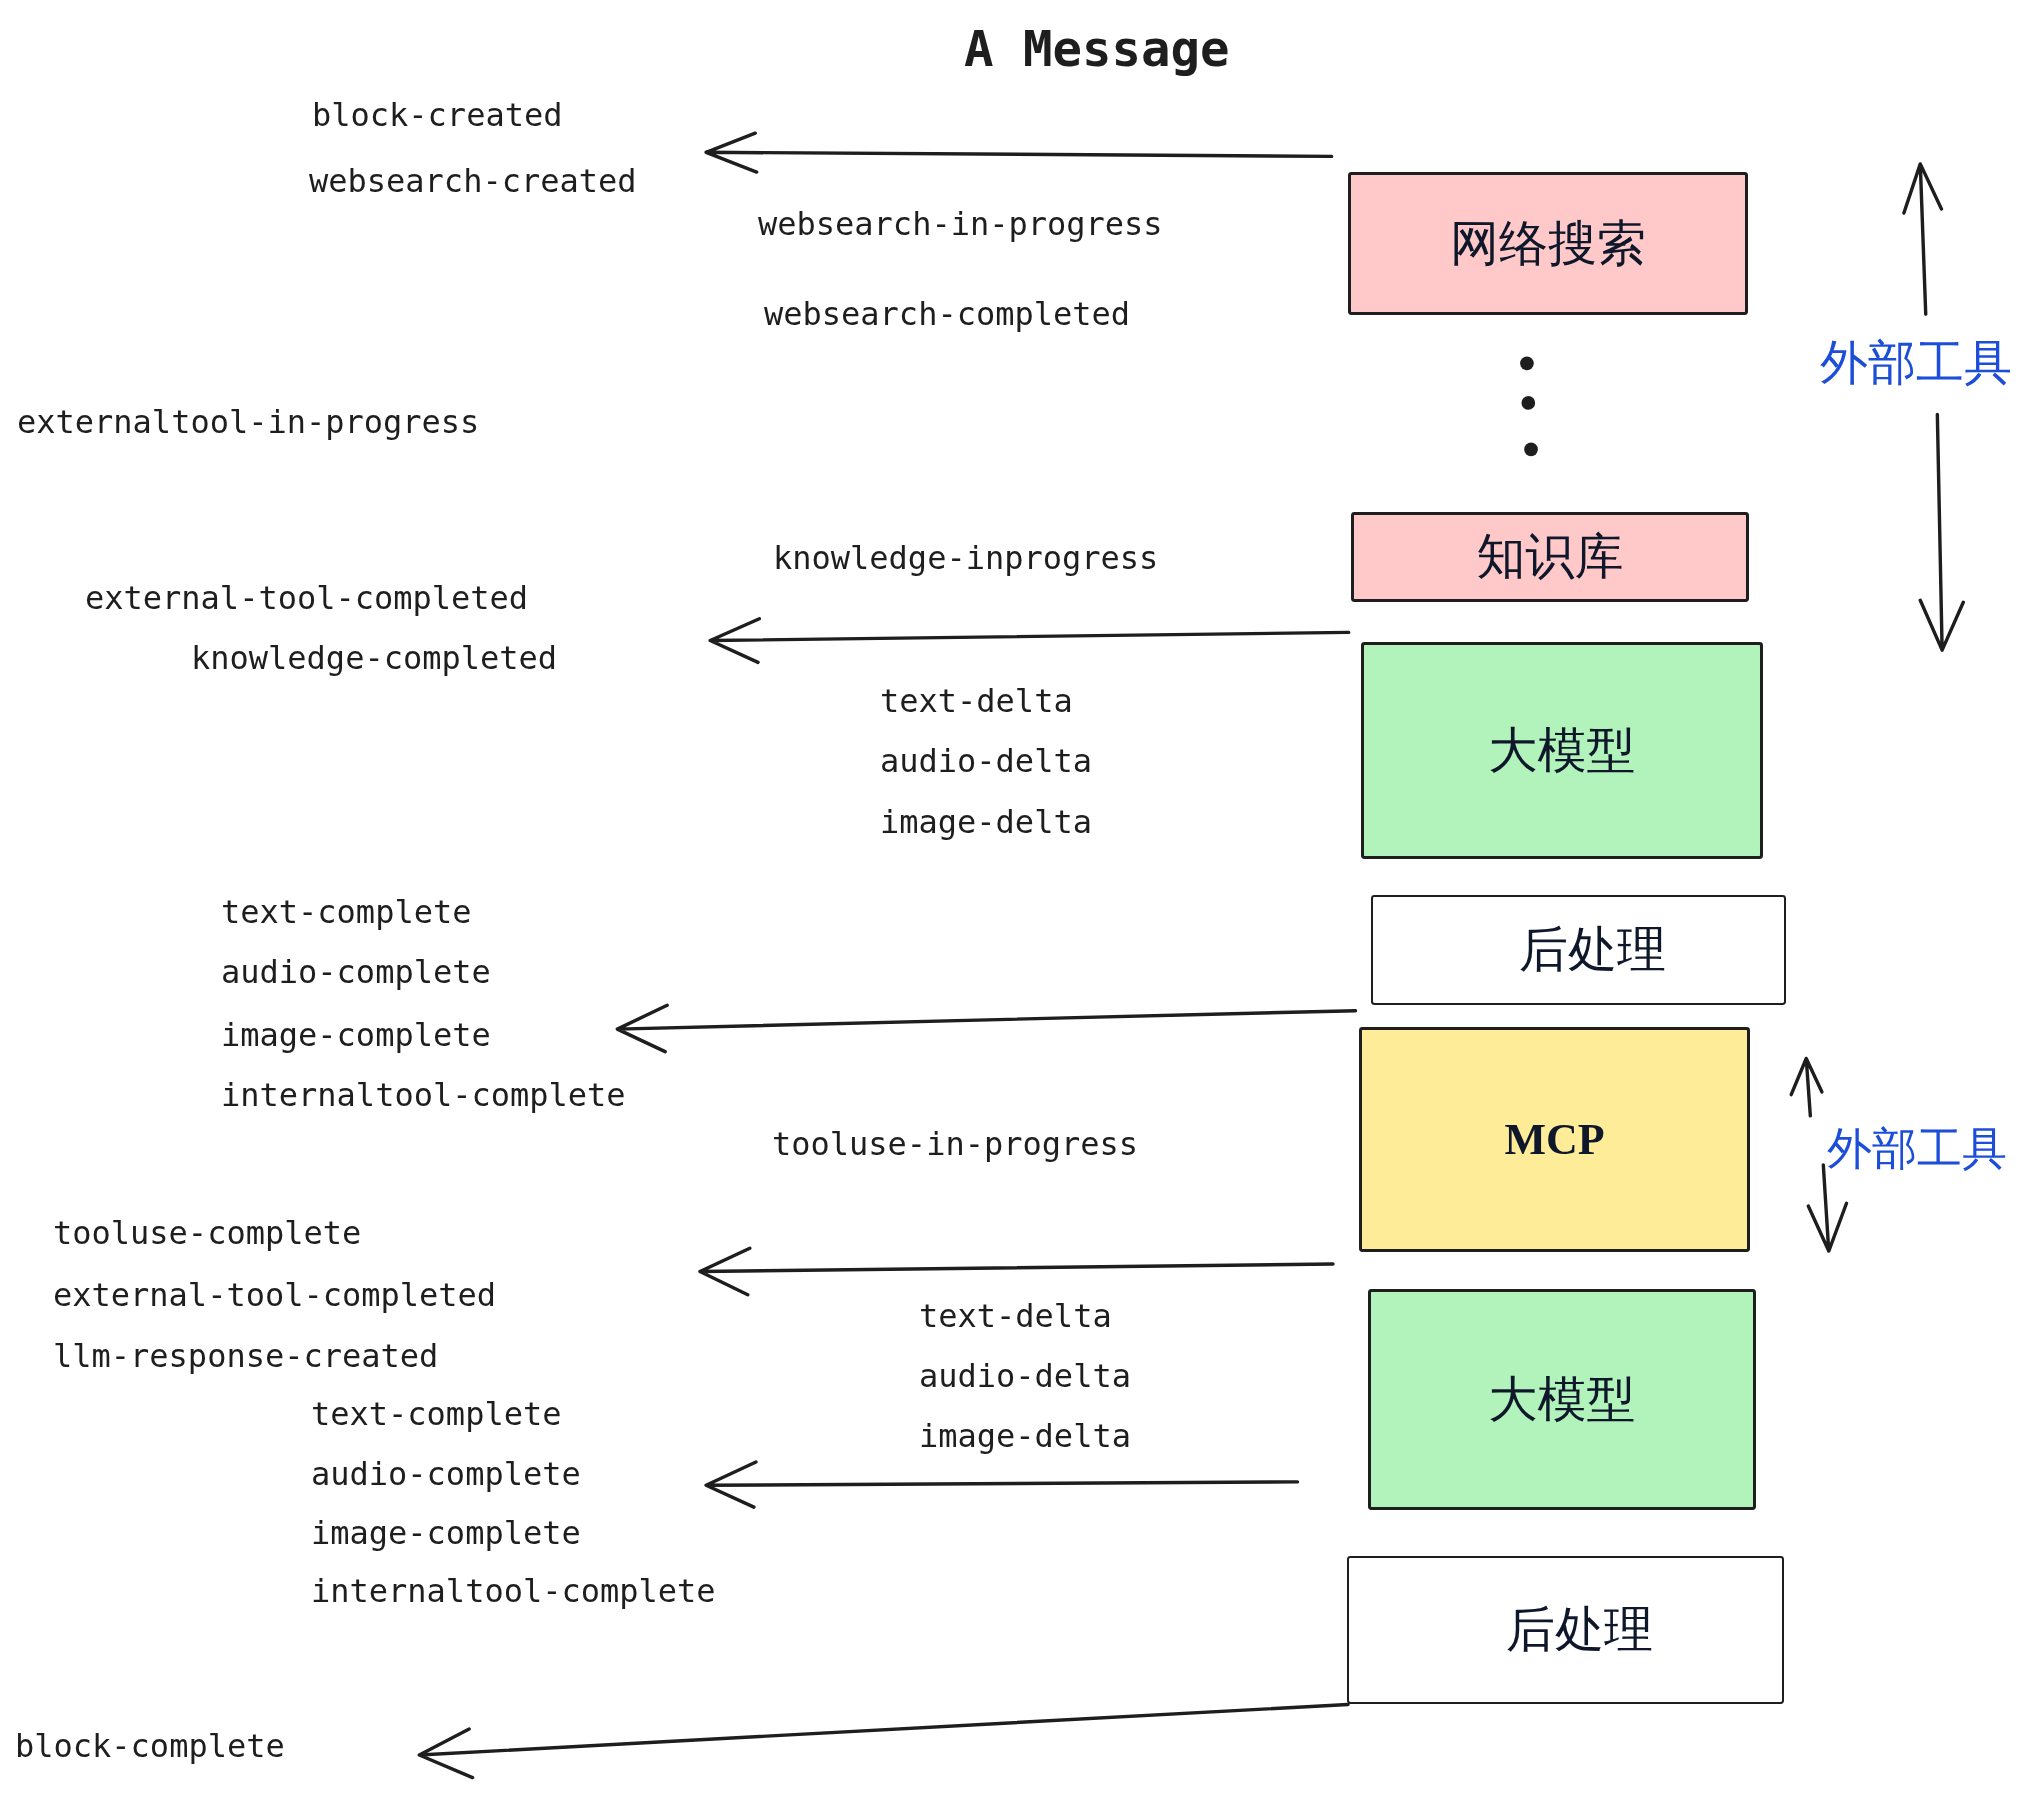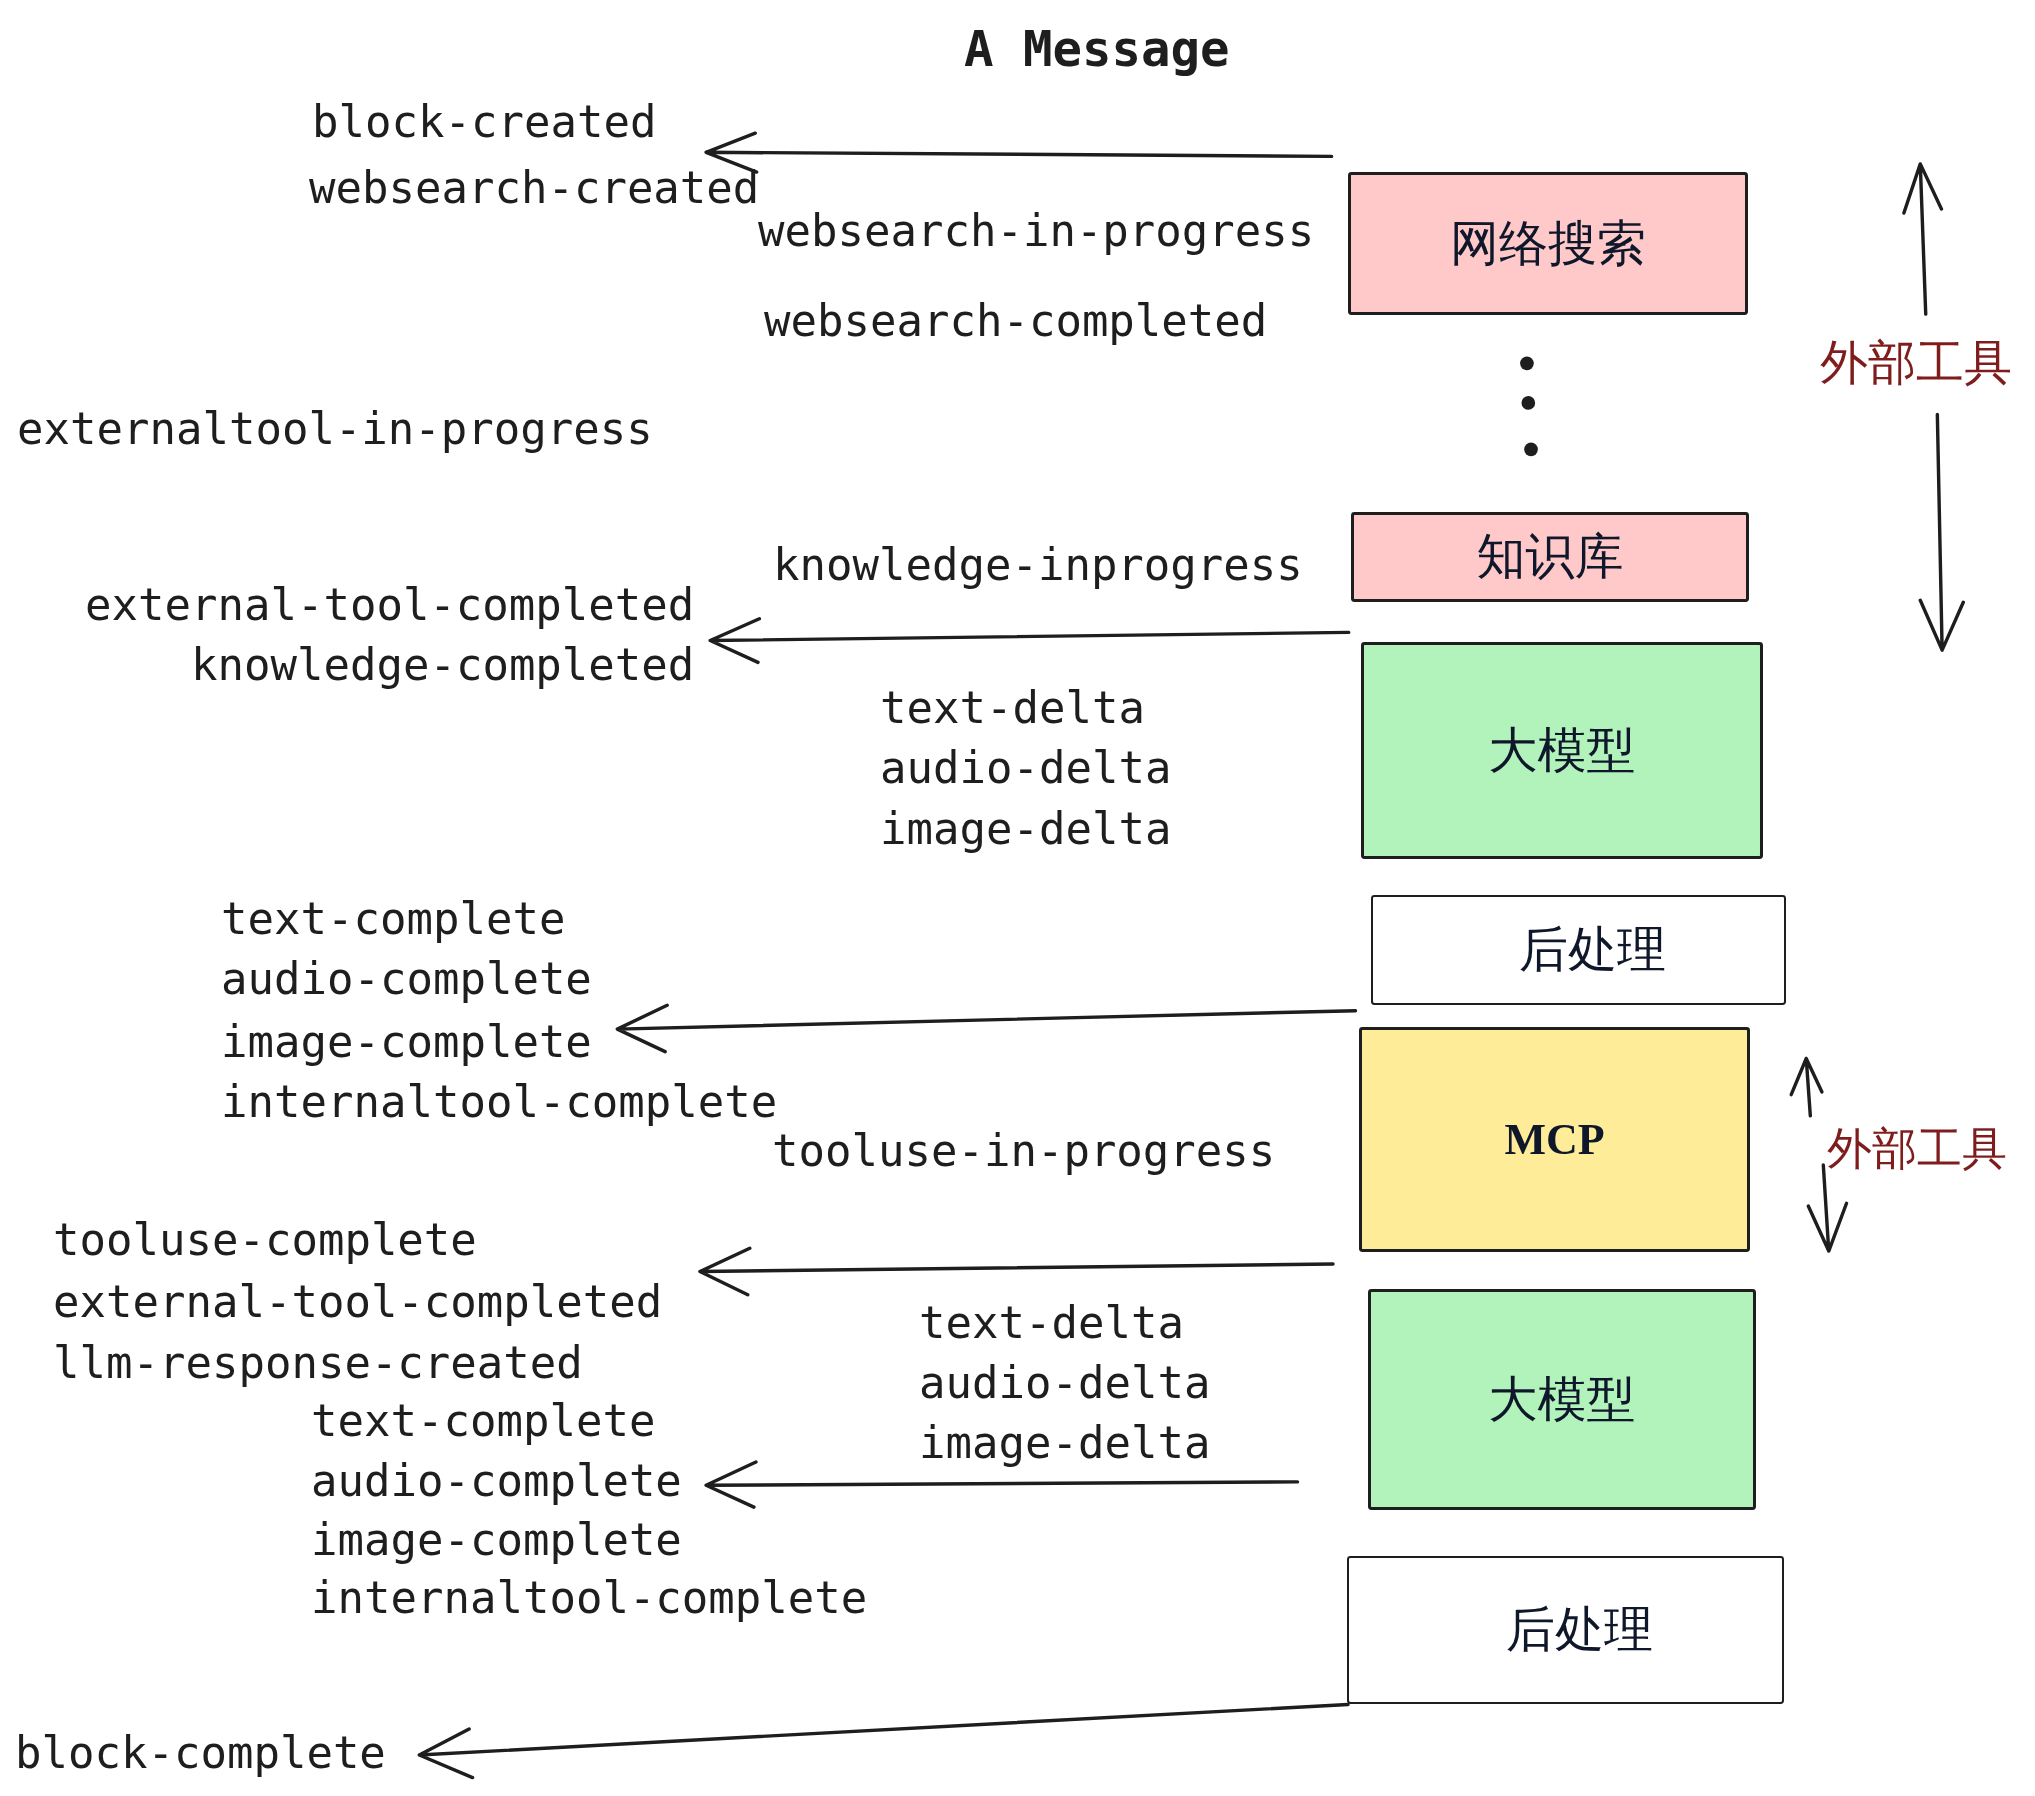--- a/index.html
+++ b/index.html
@@ -1,30 +1,30 @@
 <!DOCTYPE html>
 <html style="font-size:11px"><head>
 <meta charset="utf-8">
 <style>
   html,body{margin:0;padding:0;background:#ffffff;}
   .canvas{position:relative;width:2035px;height:1796px;background:#ffffff;overflow:hidden;
           font-family:"DejaVu Sans Mono",monospace;color:#1e1e1e;}
   .overlay{position:absolute;left:0;top:0;width:2035px;height:1796px;pointer-events:none;}
   .title{position:absolute;font-size:49px;font-weight:bold;white-space:nowrap;
          font-family:"DejaVu Sans Mono",monospace;}
-  .ev{position:absolute;font-size:44px;line-height:1.1;white-space:nowrap;
+  .ev{position:absolute;font-size:32px;line-height:1.1;white-space:nowrap;
       font-family:"DejaVu Sans Mono",monospace;color:#1e1e1e;}
   .box{position:absolute;border:3.4px solid #1e1e1e;border-radius:3.4px;
        display:flex;align-items:center;justify-content:center;
        font-family:"DejaVu Sans","Liberation Sans",sans-serif;font-size:49px;color:#0f172a;
        box-sizing:border-box;white-space:nowrap;}
   .box.thin{border-width:2.7px;padding-left:28px;}
   .box.mcp-font{font-family:Liberation Serif, serif;font-size:44px;font-weight:600;}
   .side{position:absolute;font-family:Liberation Sans, sans-serif;
-        font-size:48px;color:#7f1d1d;white-space:nowrap;}
+        font-size:48px;color:#1d4ed8;white-space:nowrap;}
 </style>
 </head>
 <body>
 
 <div class="canvas">
 
   <svg class="overlay" viewBox="0 0 2980 2630" xmlns="http://www.w3.org/2000/svg">
     <g fill="none" stroke="#1e1e1e" stroke-width="5" stroke-linecap="round" stroke-linejoin="round">
       <path d="M1950,229 L1034,223 M1106,195 L1034,223 L1108,252"></path>
       <path d="M1975,926 L1040,938 M1112,906 L1040,938 L1110,970"></path>

